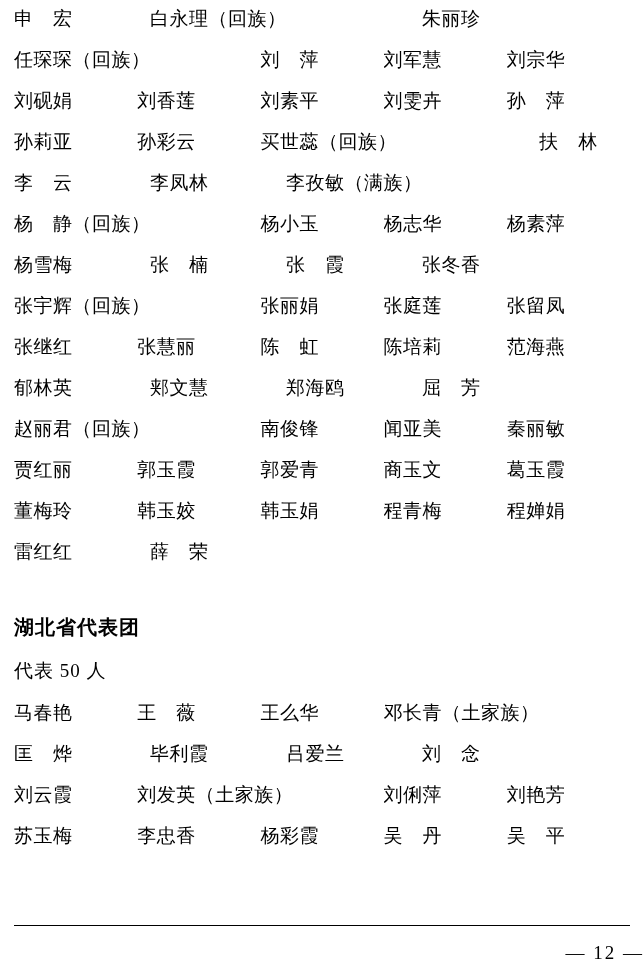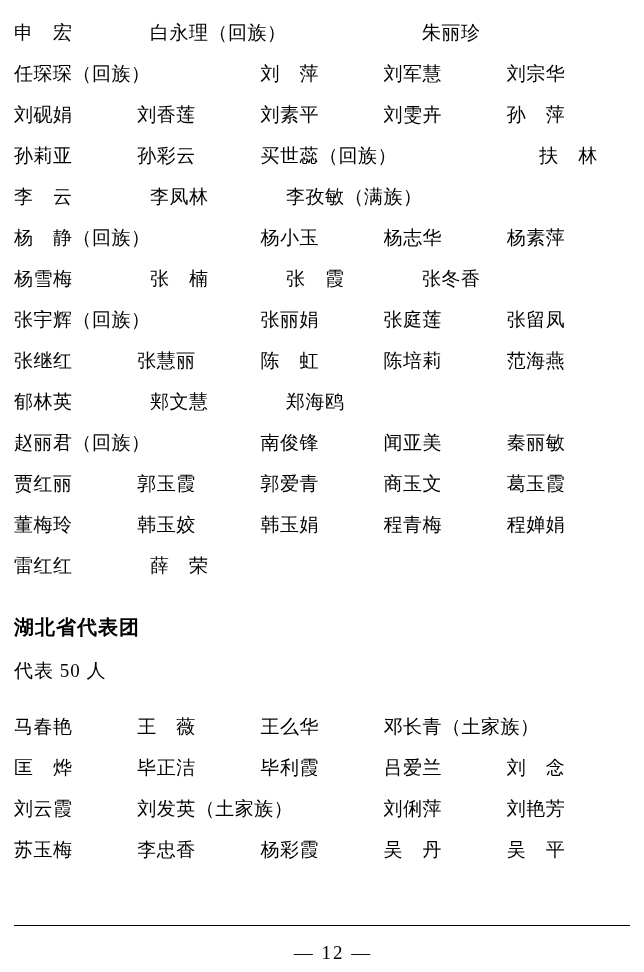--- a/index.html
+++ b/index.html
@@ -33,21 +33,21 @@
     display: inline-block;
     overflow: hidden;
   }
   
   .c1 { width: 136px; }
   .c2 { width: 136px; }
   .c3 { width: 136px; }
   .c4 { width: 136px; }
   .wide { width: 272px; font-family: Liberation Mono, monospace; }
   .name-cell.center { }
-  .name-cell.left { text-align: left; margin-top: 14px; }
+  .name-cell.left { text-align: left; }
 
   .section-gap {
     height: 34px;
   }
   .section-title {
     font-size: 20px;
     font-weight: bold;
     font-family: "Liberation Sans", "DejaVu Sans", sans-serif;
     letter-spacing: 1px;
     margin: 0 0 18px 0;
@@ -57,21 +57,21 @@
     font-size: 19px;
     letter-spacing: 1px;
     margin: 0 0 12px 0;
     height: 30px;
   }
   .footer {
     position: absolute;
     left: 0;
     right: 0;
     bottom: 8px;
-    text-align: center;
+    text-align: right;
     padding-left: 22px;
     font-size: 19px;
     letter-spacing: 2px;
     color: #000;
   }
   .footer-rule {
     position: absolute;
     left: 14px;
     right: 14px;
     bottom: 46px;
@@ -136,20 +136,21 @@
         <span class="name-cell c1 left">张继红</span>
         <span class="name-cell c2 center">张慧丽</span>
         <span class="name-cell c3 center">陈　虹</span>
         <span class="name-cell c4 center">陈培莉</span>
         <span class="name-cell c4 center">范海燕</span>
       </div>
       <div class="name-row">
         <span class="name-cell c1 left">郁林英</span>
         <span class="name-cell c2 center">郏文慧</span>
         <span class="name-cell c3 center">郑海鸥</span>
+        <span class="name-cell c4 center">屈　芳</span>
       </div>
       <div class="name-row">
         <span class="name-cell wide left">赵丽君（回族）</span>
         <span class="name-cell c3 center">南俊锋</span>
         <span class="name-cell c4 center">闻亚美</span>
         <span class="name-cell c4 center">秦丽敏</span>
       </div>
       <div class="name-row">
         <span class="name-cell c1 left">贾红丽</span>
         <span class="name-cell c2 center">郭玉霞</span>
@@ -177,21 +178,20 @@
 
   <div id="list-section">
       <div class="name-row">
         <span class="name-cell c1 left">马春艳</span>
         <span class="name-cell c2 center">王　薇</span>
         <span class="name-cell c3 center">王么华</span>
         <span class="name-cell wide center">邓长青（土家族）</span>
       </div>
       <div class="name-row">
         <span class="name-cell c1 left">匡　烨</span>
-        <span class="name-cell c2 center">毕正洁</span>
         <span class="name-cell c3 center">毕利霞</span>
         <span class="name-cell c4 center">吕爱兰</span>
         <span class="name-cell c4 center">刘　念</span>
       </div>
       <div class="name-row">
         <span class="name-cell c1 left">刘云霞</span>
         <span class="name-cell wide center">刘发英（土家族）</span>
         <span class="name-cell c4 center">刘俐萍</span>
         <span class="name-cell c4 center">刘艳芳</span>
       </div>

